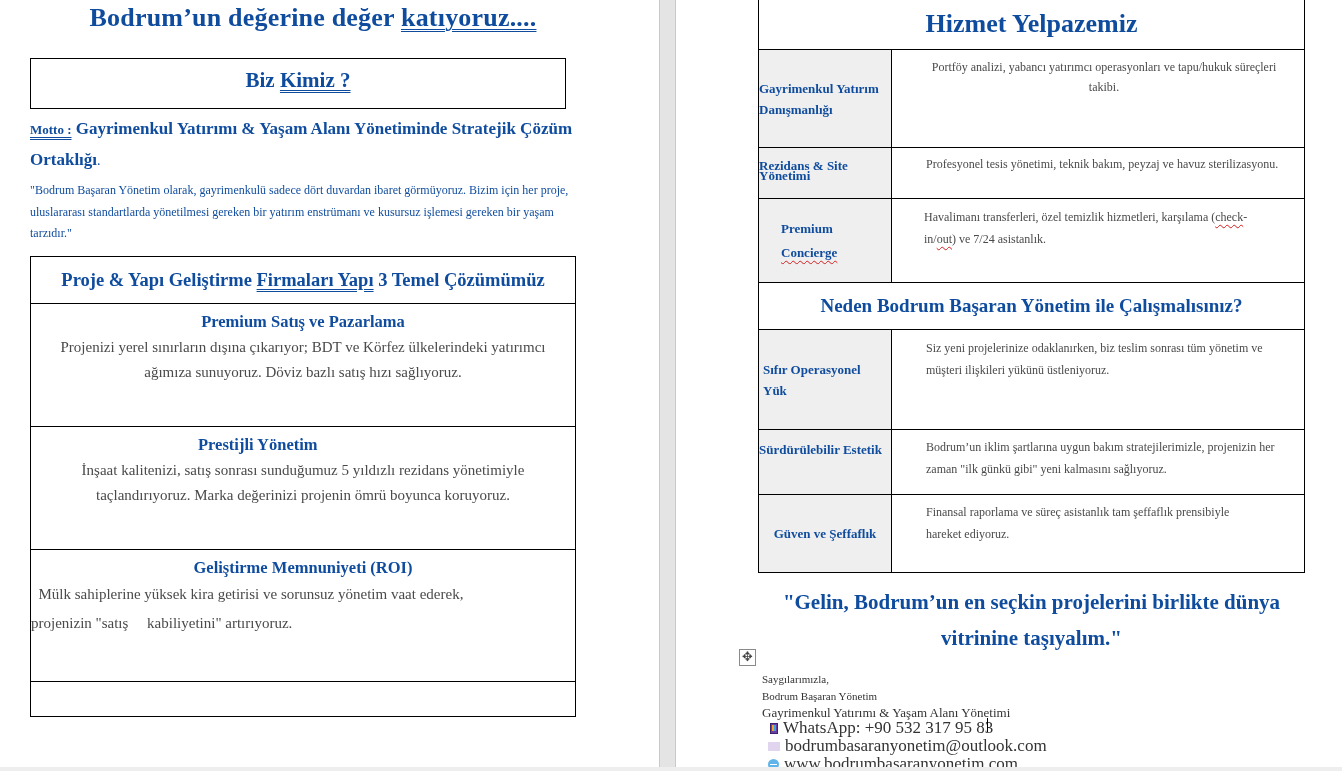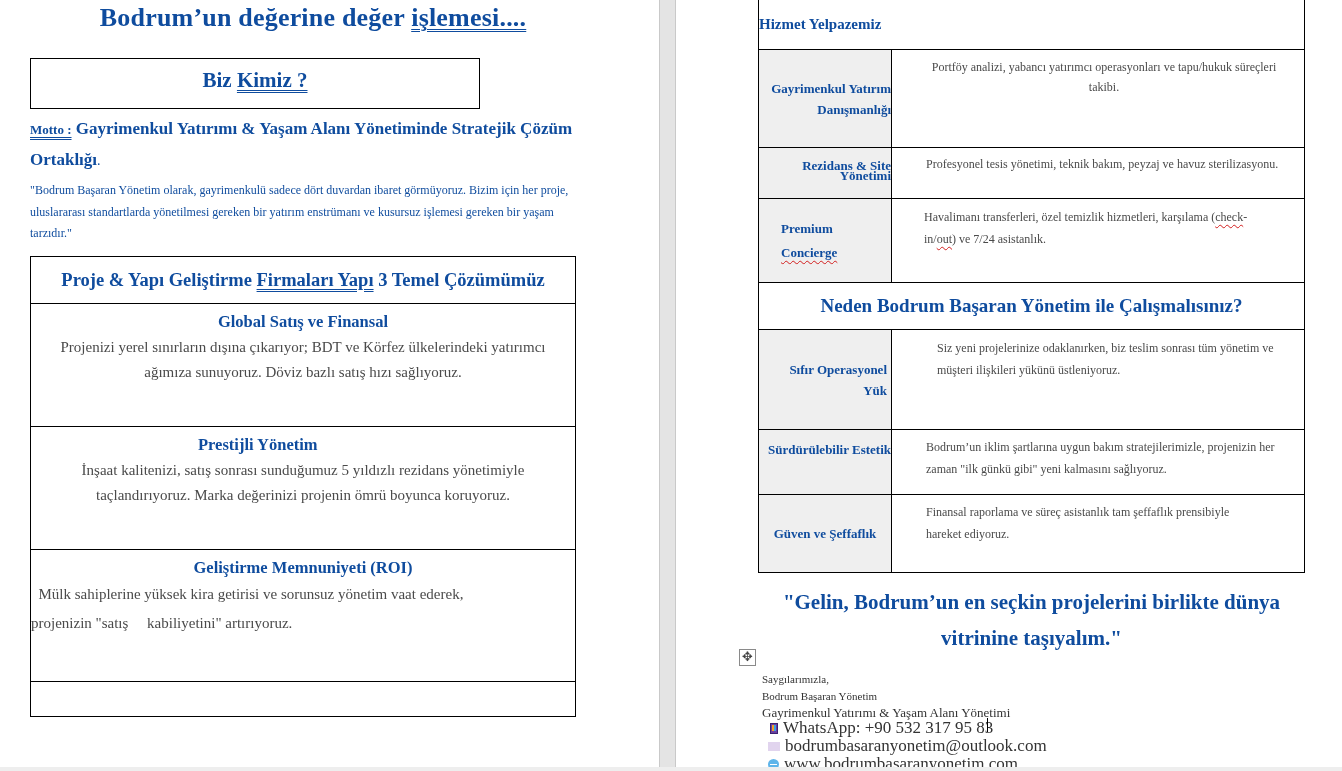--- a/index.html
+++ b/index.html
@@ -20,21 +20,21 @@
   .gray { color:#4a4a4a; }
   .u2 { text-decoration:underline; text-decoration-style:double; text-decoration-thickness:1px; text-underline-offset:3px; }
   .squiggle { text-decoration:underline wavy #d21e1e; text-decoration-thickness:1px; text-underline-offset:3px; }
 
   
   #main-title {
     position:absolute; left:0; width:626px; top:3px; text-align:center;
     font-size:26px; font-weight:bold; letter-spacing:0.2px;
   }
   #who-box {
-    position:absolute; left:30px; top:58px; width:450px; height:51px; box-sizing:border-box;
+    position:absolute; left:30px; top:58px; width:536px; height:51px; box-sizing:border-box;
     border:1.5px solid #000; text-align:center;
   }
   #who-box span.t { display:inline-block; margin-top:9px; font-size:21px; font-weight:bold; }
   #motto {
     position:absolute; left:30px; top:114px; width:560px; font-size:17px; font-weight:bold; line-height:30px;
   }
   #motto .lbl { font-size:13px; font-weight:bold; }
   #motto .dot { font-weight:normal; font-size:14px; }
   #quote {
     position:absolute; left:30px; top:180px; width:560px; font-size:12px; line-height:21.5px;
@@ -45,23 +45,23 @@
   table.sol td { border:1.5px solid #000; padding:0; vertical-align:top; }
   .sol-head { height:46px; text-align:center; font-size:18.5px; font-weight:bold; vertical-align:middle !important; white-space:nowrap; }
   .sol-row .h { text-align:center; font-size:16.5px; font-weight:bold; margin-top:8px; }
   .sol-row .d { font-size:15px; line-height:25px; margin-top:3px; }
 
   
   table.svc {
     position:absolute; left:758px; top:-2px; width:547px; border-collapse:collapse;
   }
   table.svc td { border:1.5px solid #000; padding:0; vertical-align:top; }
-  .svc-head { height:50px; text-align:left; font-size:15px; font-weight:bold; vertical-align:middle !important;margin-left:43px; }
+  .svc-head { height:50px; text-align:center; font-size:26px; font-weight:bold; vertical-align:middle !important;margin-left:43px; }
   .svc-head2 { height:46px; text-align:center; font-size:19px; font-weight:bold; vertical-align:middle !important; }
-  td.lbl { width:110px; background:#efefef; color:#0f4c9e; font-weight:bold; font-size:13px; text-align:right; }
+  td.lbl { width:110px; background:#efefef; color:#0f4c9e; font-weight:bold; font-size:13px; text-align:left; }
   td.desc { font-size:12px; color:#4a4a4a; line-height:22px; }
   .closing {
     position:absolute; left:758px; top:584px; width:547px; text-align:center;
     font-size:21px; font-weight:bold; line-height:36px;
   }
   #move-handle {
     position:absolute; left:739px; top:649px; width:17px; height:17px; box-sizing:border-box;
     border:1px solid #8a8a8a; background:#fff; font-size:13px; line-height:14px; text-align:center; color:#444;
     font-family:"DejaVu Sans",sans-serif;
   }
@@ -75,21 +75,21 @@
   .ico-mail { width:12px; height:9px; background:#e1d4ee; margin-left:6px; }
   .ico-globe { width:11px; height:11px; border-radius:50%; background:#5fb5ea; margin-left:6px; position:relative; }
   .ico-globe::after { content:""; position:absolute; left:2px; top:5px; width:7px; height:1px; background:#fff; }
   #text-cursor { position:absolute; left:987px; top:718px; width:1px; height:14px; background:#000; }
 </style>
 </head>
 <body>
 
 <div id="page-left" class="page">
   <div id="main-title" class="blue">
-    <span>Bodrum’un değerine değer </span><span class="u2">işlemesi....</span>
+    <span>Bodrum’un değerine değer </span><span class="u2">katıyoruz....</span>
   </div>
 
   <div id="who-box">
     <span class="t blue"><span>Biz </span><span class="u2">Kimiz ?</span></span>
   </div>
 
   <div id="motto" class="blue">
     <span class="lbl u2">Motto :</span><span> Gayrimenkul Yatırımı &amp; Yaşam Alanı Yönetiminde Stratejik Çözüm Ortaklığı</span><span class="dot">.</span>
   </div>
 
@@ -97,21 +97,21 @@
 
   <table class="sol">
     <tbody>
         <tr>
       <td class="sol-head blue">
         <span>Proje &amp; Yapı Geliştirme </span><span class="u2">Firmaları  Yapı</span><span> 3 Temel Çözümümüz</span>
       </td>
     </tr>
     <tr class="sol-row">
       <td style="height:122px;">
-        <div class="h blue">Global Satış ve Finansal</div>
+        <div class="h blue">Premium Satış ve Pazarlama</div>
         <div class="d gray" style="text-align:center;padding:0 4px;">Projenizi yerel sınırların dışına çıkarıyor; BDT ve Körfez ülkelerindeki yatırımcı ağımıza sunuyoruz. Döviz bazlı satış hızı sağlıyoruz.</div>
       </td>
     </tr>
     <tr class="sol-row">
       <td style="height:122px;">
         <div class="h blue" style="text-align:left;padding-left:167px;">Prestijli Yönetim</div>
         <div class="d gray" style="text-align:center;padding:0 24px;">İnşaat kalitenizi, satış sonrası sunduğumuz 5 yıldızlı rezidans yönetimiyle taçlandırıyoruz. Marka değerinizi projenin ömrü boyunca koruyoruz.</div>
       </td>
     </tr>
     <tr class="sol-row">
@@ -152,21 +152,21 @@
     </td>
     <td class="desc" style="padding:7px 36px 0 32px;">
       <span>Havalimanı transferleri, özel temizlik hizmetleri, karşılama (</span><span class="squiggle">check</span><span>-in/</span><span class="squiggle">out</span><span>) ve 7/24 asistanlık.</span>
     </td>
   </tr>
   <tr>
     <td colspan="2" class="svc-head2 blue">Neden Bodrum Başaran Yönetim ile Çalışmalısınız?</td>
   </tr>
   <tr>
     <td class="lbl" style="height:99px;vertical-align:middle;line-height:21px;padding:0 4px;">Sıfır Operasyonel Yük</td>
-    <td class="desc" style="padding:7px 10px 0 45px;">Siz yeni projelerinize odaklanırken, biz teslim sonrası tüm yönetim ve müşteri ilişkileri yükünü üstleniyoruz.</td>
+    <td class="desc" style="padding:7px 10px 0 34px;">Siz yeni projelerinize odaklanırken, biz teslim sonrası tüm yönetim ve müşteri ilişkileri yükünü üstleniyoruz.</td>
   </tr>
   <tr>
     <td class="lbl" style="height:65px;line-height:11px;padding-top:14px;box-sizing:border-box;">Sürdürülebilir Estetik</td>
     <td class="desc" style="padding:6px 10px 0 34px;">Bodrum’un iklim şartlarına uygun bakım stratejilerimizle, projenizin her zaman "ilk günkü gibi" yeni kalmasını sağlıyoruz.</td>
   </tr>
   <tr>
     <td class="lbl" style="height:77px;vertical-align:middle;line-height:22px;padding:0 8px;text-align:center;">Güven ve Şeffaflık</td>
     <td class="desc" style="padding:6px 50px 0 34px;">Finansal raporlama ve süreç asistanlık tam şeffaflık prensibiyle hareket ediyoruz.</td>
   </tr>
 </tbody>

